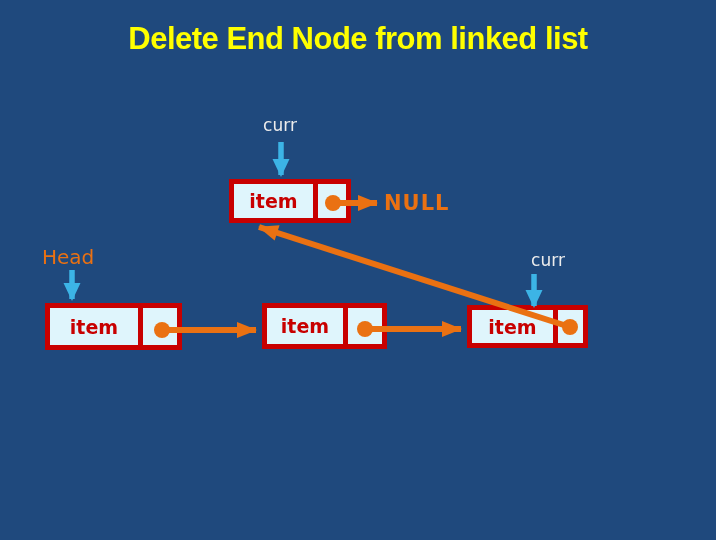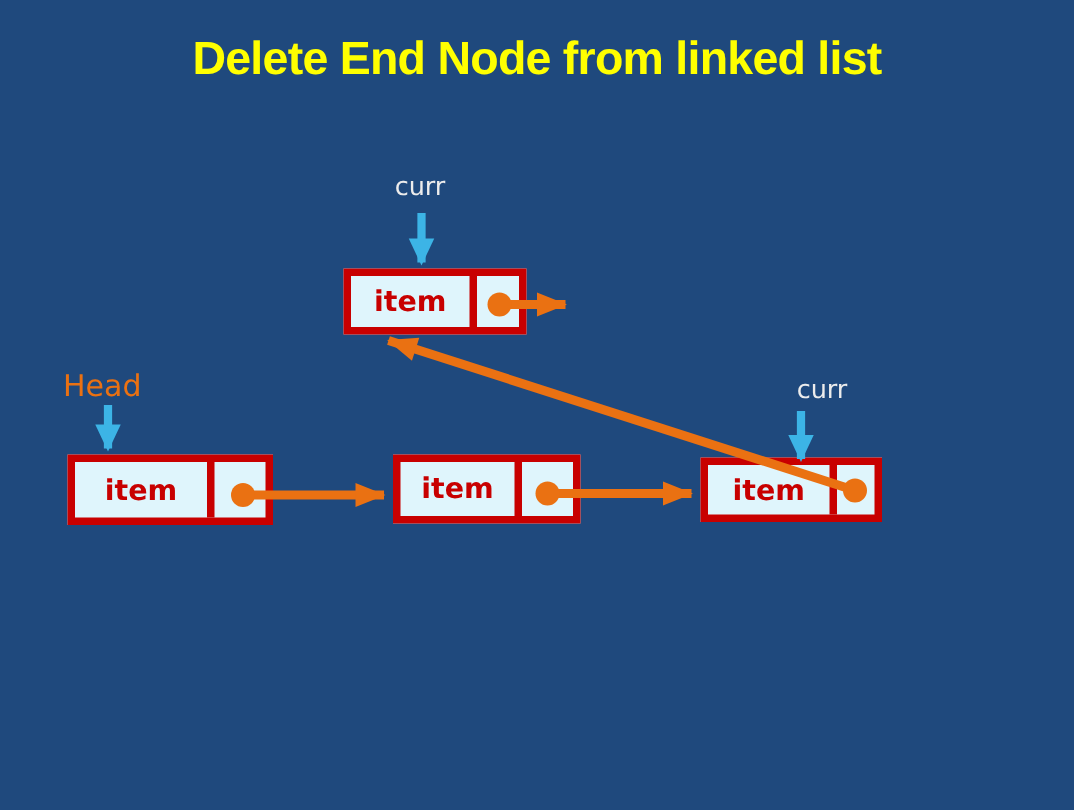--- a/index.html
+++ b/index.html
@@ -99,20 +99,21 @@
 </head>
 <body>
 
 <div class="stage">
 
   <div class="title">Delete End Node from linked list</div>
 
   <div class="ptr-label lbl-curr">curr</div>
   <div class="head-label">Head</div>
   <div class="ptr-label lbl-prev">curr</div>
+  <div class="null-label">NULL</div>
 
   <div class="node node-end">
     <div class="cell-data">item</div>
     <div class="cell-ptr"></div>
   </div>
 
   <div class="node node-1">
     <div class="cell-data">item</div>
     <div class="cell-ptr"></div>
   </div>

